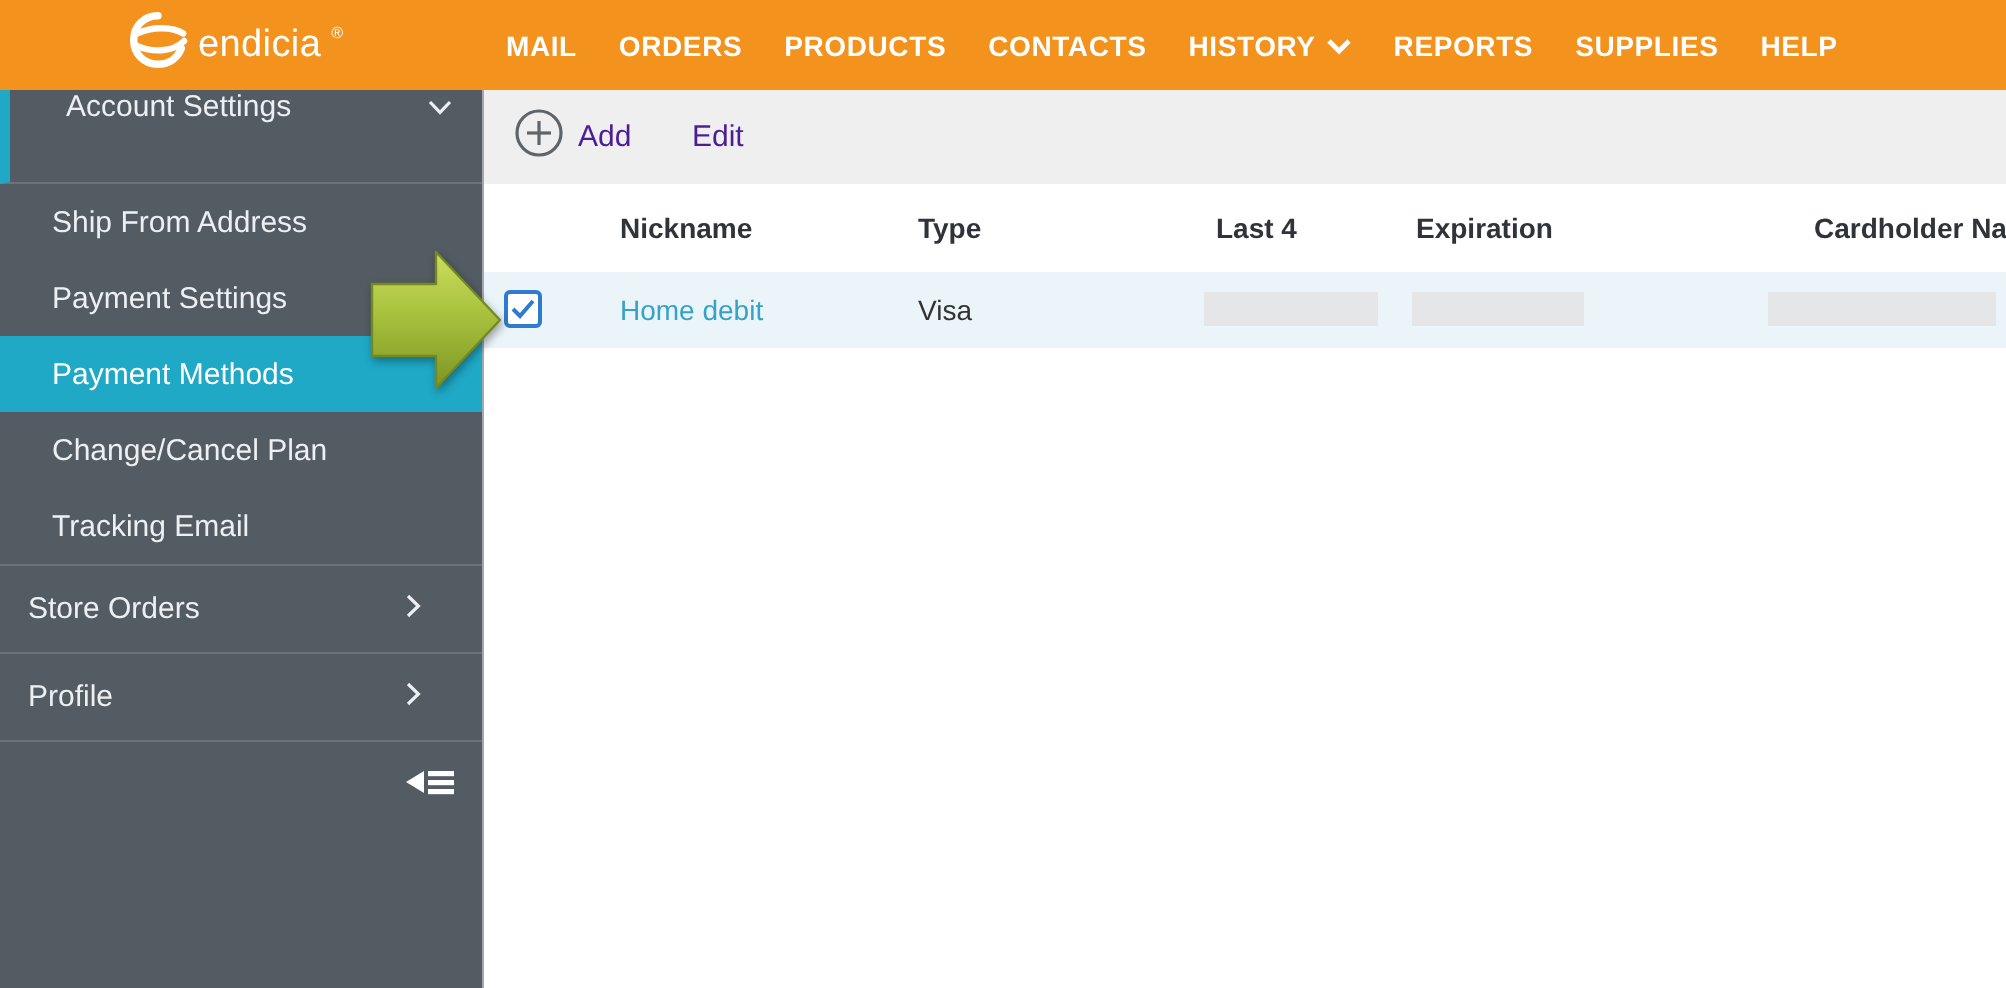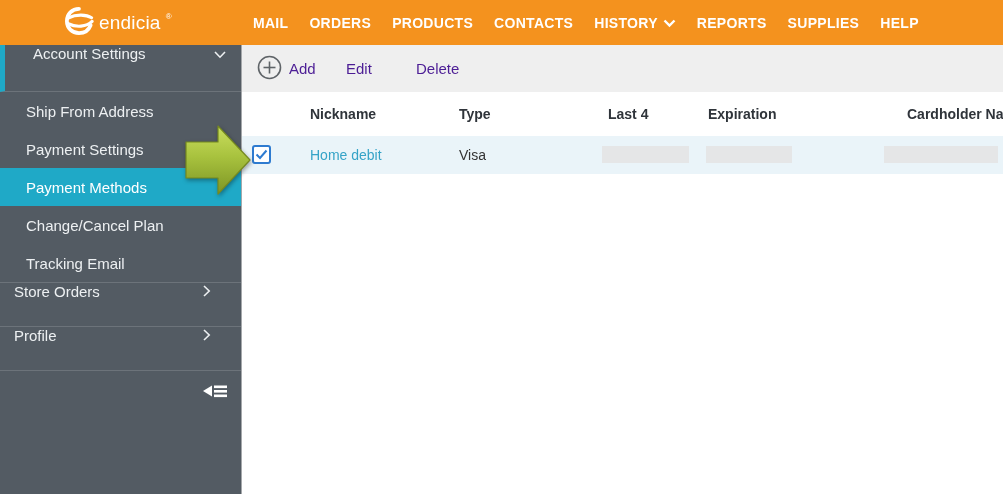--- a/index.html
+++ b/index.html
@@ -15,21 +15,21 @@
   .logo-text { font-size:19px; font-weight:normal; letter-spacing:0.2px; }
   .logo-reg { font-size:8px; align-self:flex-start; margin-top:12px; }
   .nav { position:absolute; left:253px; top:0; height:45px; display:flex; align-items:center; gap:21px; }
   .nav-item { color:#fff; font-weight:bold; font-size:14px; letter-spacing:0.3px; display:flex; align-items:center; gap:5px; cursor:pointer; white-space:nowrap; }
 
   
   .sidebar { position:absolute; left:0; top:45px; width:241px; height:449px; background:#535B63; color:#EDF0F2; display:flex; flex-direction:column; }
   .sb-head { height:47px; display:flex; align-items:flex-start; justify-content:space-between; padding:0 15px 0 28px; border-left:5px solid #1FA9C7; border-bottom:1px solid #6C737A; font-size:15px; cursor:pointer; }
   .sb-item { height:38px; display:flex; align-items:center; padding-left:26px; font-size:15px; cursor:pointer; }
   .sb-item.active { background:#1FA9C7; color:#fff; }
-  .sb-section { height:44px; display:flex; justify-content:space-between; padding:0 30px 0 14px; border-top:1px solid #6C737A; font-size:15px; cursor:pointer; }
+  .sb-section { height:44px; display:flex; align-items:center; justify-content:space-between; padding:0 30px 0 14px; border-top:1px solid #6C737A; font-size:15px; cursor:pointer; }
   .sb-bottom { flex:1; border-top:1px solid #6C737A; position:relative; }
   .sb-collapse { position:absolute; right:14px; top:11px; cursor:pointer; }
 
   
   .vdivider { position:absolute; left:241px; top:45px; width:1px; height:449px; background:#A5A8AB; }
 
   
   .toolbar { position:absolute; left:242px; top:45px; width:761px; height:47px; background:#EFEFEF; }
   .tb-item { position:absolute; top:0; height:47px; display:flex; align-items:center; gap:7px; color:#4c1d95; font-size:15px; cursor:pointer; }
   .tb-add { left:15px; } .tb-edit { left:104px; } .tb-delete { left:174px; }
@@ -159,23 +159,20 @@
         <svg width="25" height="25" viewBox="0 0 25 25">
           <circle cx="12.5" cy="12.5" r="11" fill="none" stroke="#5F6468" stroke-width="1.6"></circle>
           <line x1="12.5" y1="6.5" x2="12.5" y2="18.5" stroke="#5F6468" stroke-width="1.6"></line>
           <line x1="6.5" y1="12.5" x2="18.5" y2="12.5" stroke="#5F6468" stroke-width="1.6"></line>
         </svg>
       </span>
       <span>Add</span>
     </span>
     <span class="tb-item tb-edit">
         <span>Edit</span>
-      </span>
-    <span class="tb-item tb-delete">
-        <span>Delete</span>
       </span>
   </div>
 
   <div class="thead">
     <span class="th" style="left:68px">Nickname</span>
     <span class="th" style="left:217px">Type</span>
     <span class="th" style="left:366px">Last 4</span>
     <span class="th" style="left:466px">Expiration</span>
     <span class="th" style="left:665px">Cardholder Na</span>
   </div>

